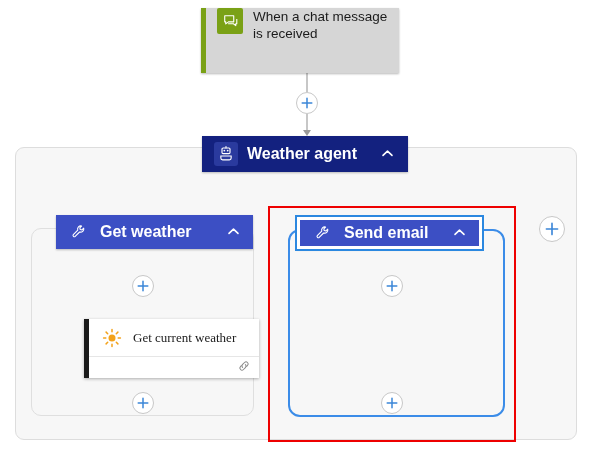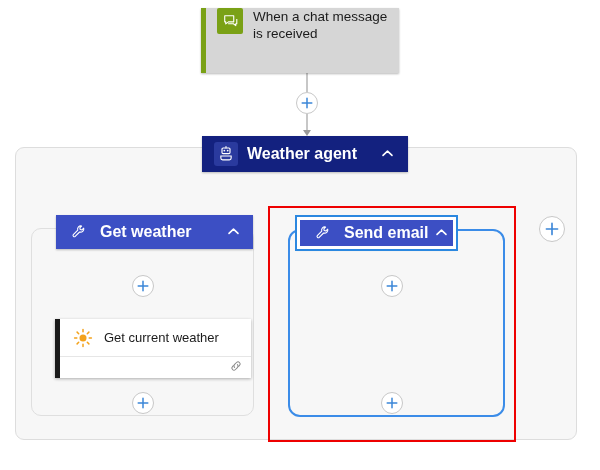--- a/index.html
+++ b/index.html
@@ -52,21 +52,21 @@
     left:202px;top:136px;width:206px;height:36px;
     background:#13217f;padding:0 12px;
   }
   .agent .ic{background:#2a3a9e;}
 
   .tool-get{
     left:56px;top:215px;width:197px;height:34px;
     background:#3c4fc4;padding:0 11px;
   }
   .tool-send{
-    left:297px;top:217px;width:159px;height:32px;
+    left:297px;top:217px;width:185px;height:32px;
     background:#3c4fc4;padding:0 11px;
     border:3px solid #ffffff;outline:2px solid #2b88e0;
   }
 
   
   .group{position:absolute;box-sizing:border-box;border-radius:9px;}
   .outer-group{
     left:15px;top:147px;width:562px;height:293px;
     background:#f7f7f7;border:1px solid #dddddd;
   }
@@ -96,22 +96,23 @@
   }
   .card .ic{width:22px;height:22px;margin-right:10px;flex:none;
             display:flex;align-items:center;justify-content:center;}
   .card .tx{font-size:13px;color:#1b1b1b;white-space:nowrap;}
   .card .foot{
     height:21px;border-top:1px solid #e6e6e6;
     display:flex;align-items:center;justify-content:flex-end;
     padding-right:8px;
   }
   .card-weather{
-    left:55px;top:319px;width:196px;height:59px;
+    left:84px;top:319px;width:175px;height:59px;
     border-left:5px solid #1a1a1a;
+    font-family:Liberation Serif, serif;
   }
   .card-email{
     left:295px;top:319px;width:185px;height:59px;
     border-left:5px solid #2b88e0;
   }
 
   
   .plus{
     position:absolute;width:22px;height:22px;border-radius:50%;
     background:#ffffff;border:1px solid #c8c8c8;

